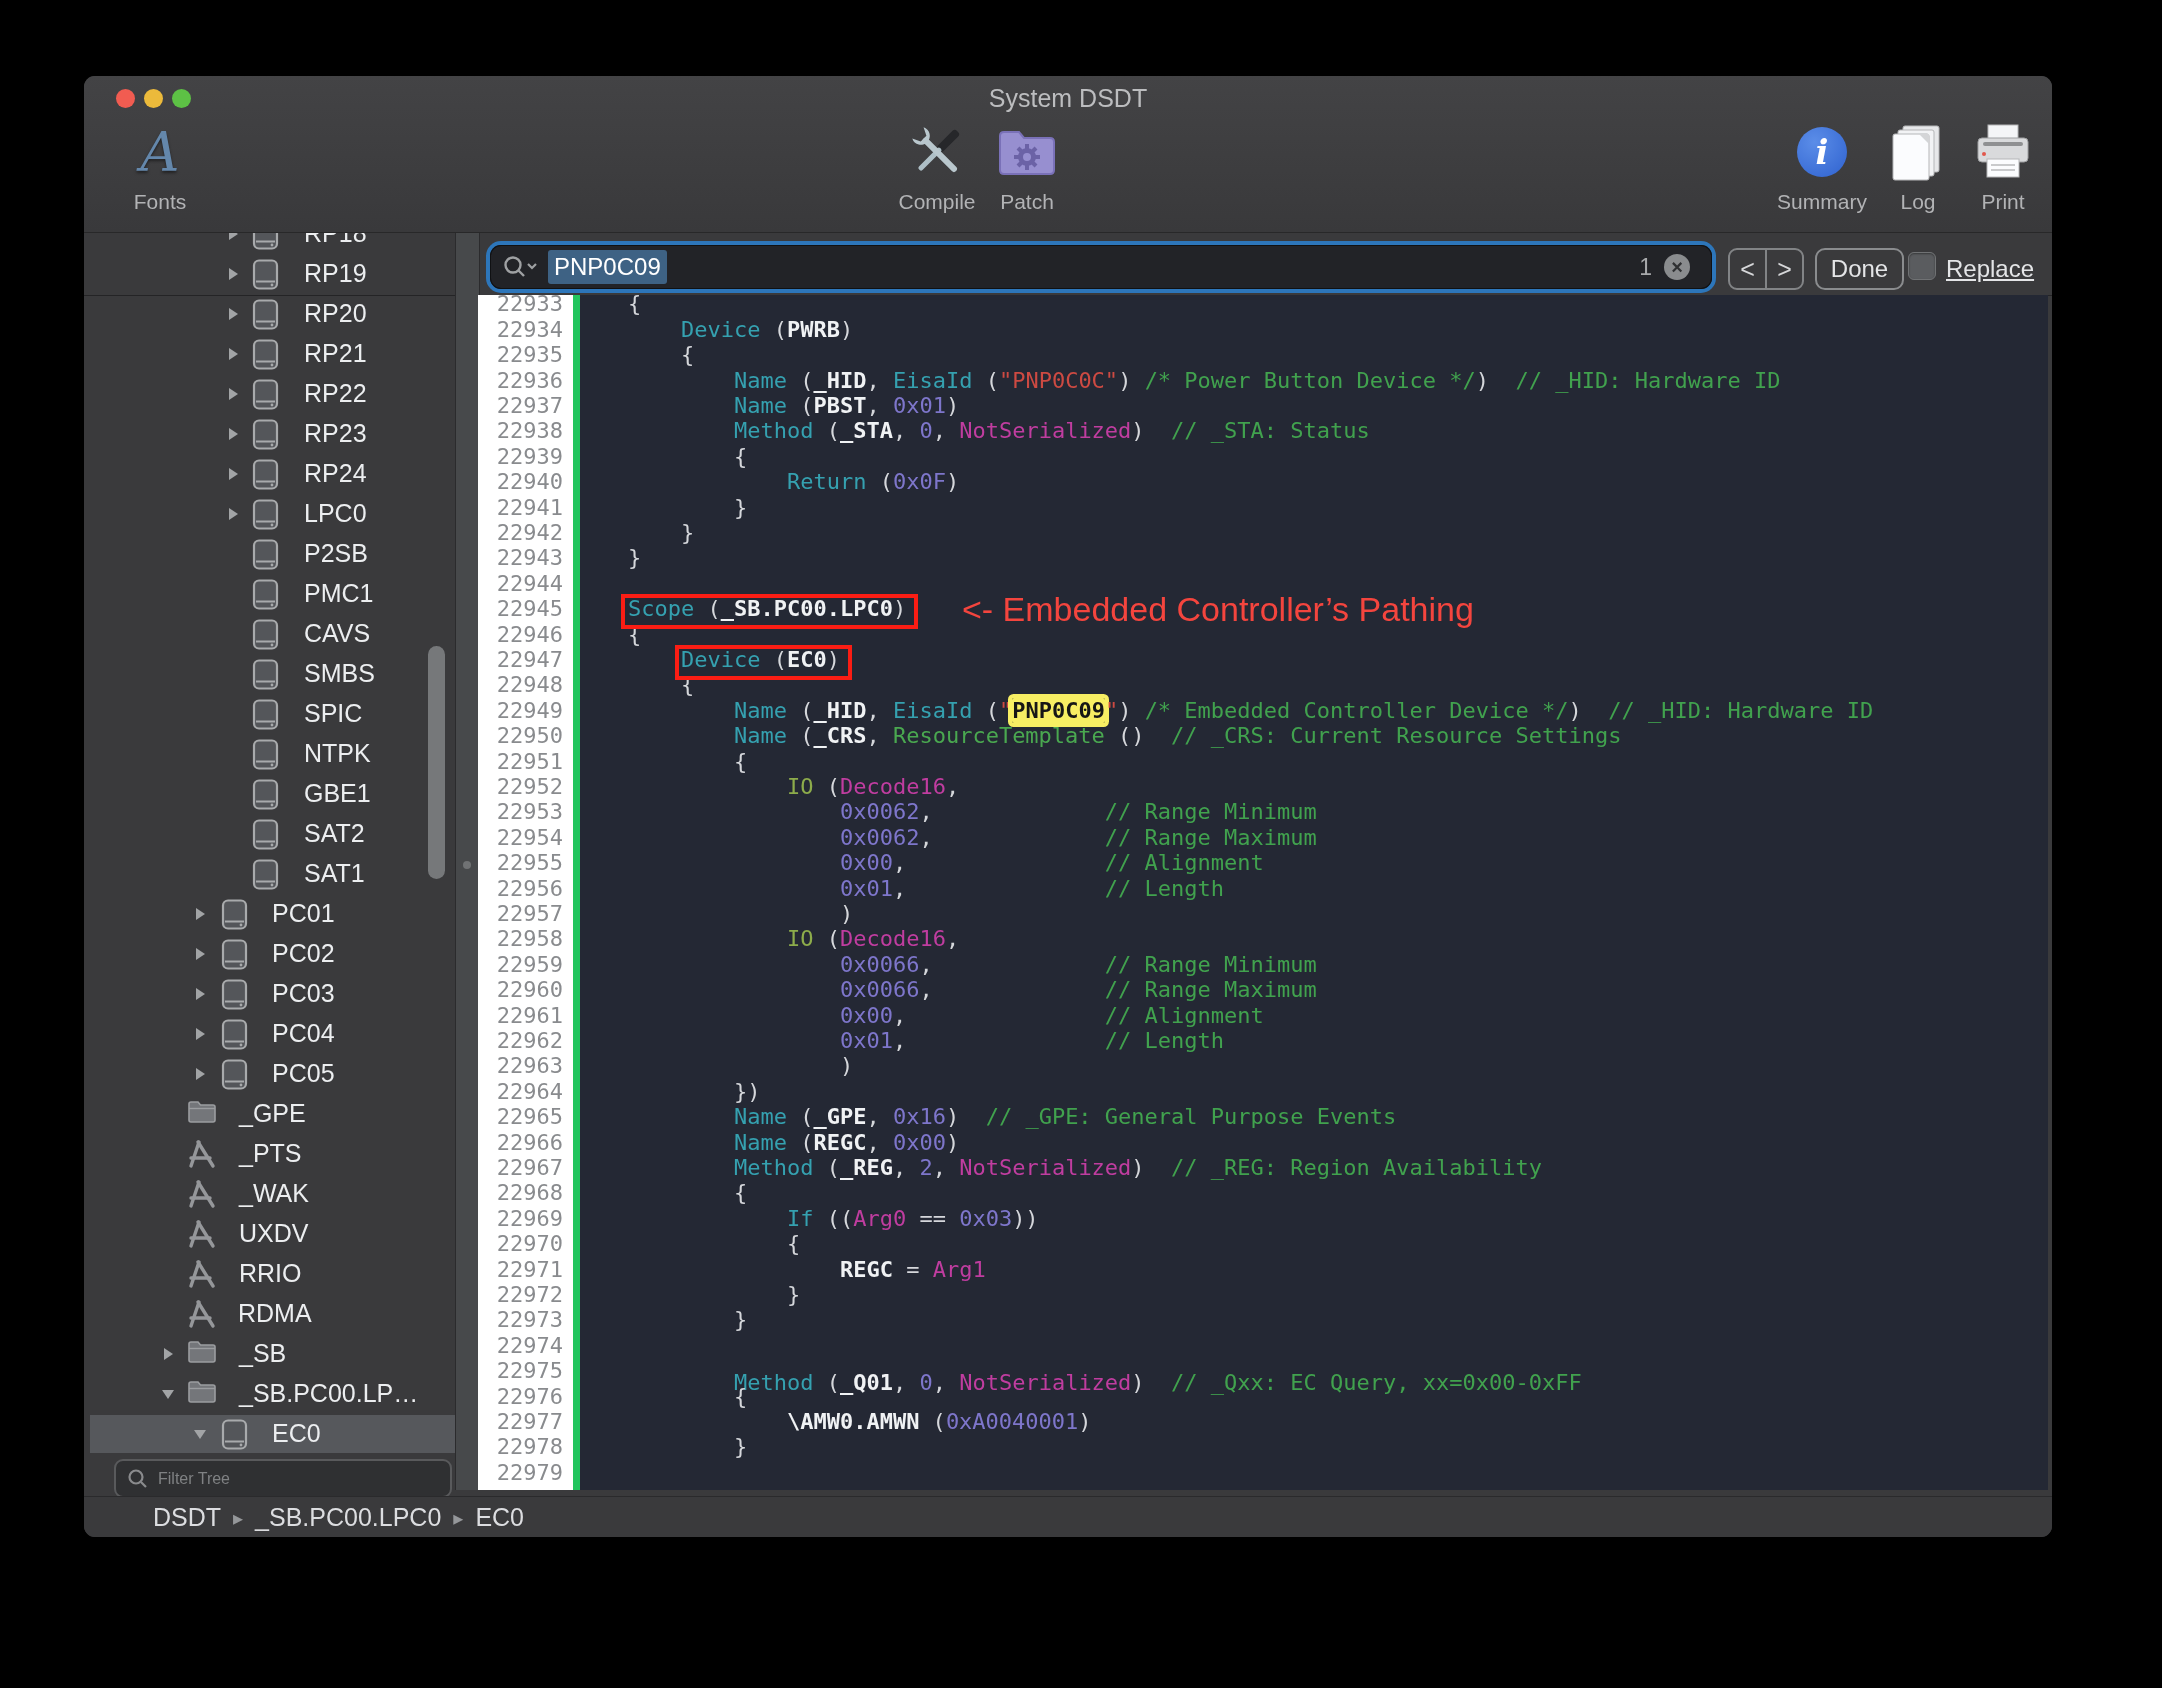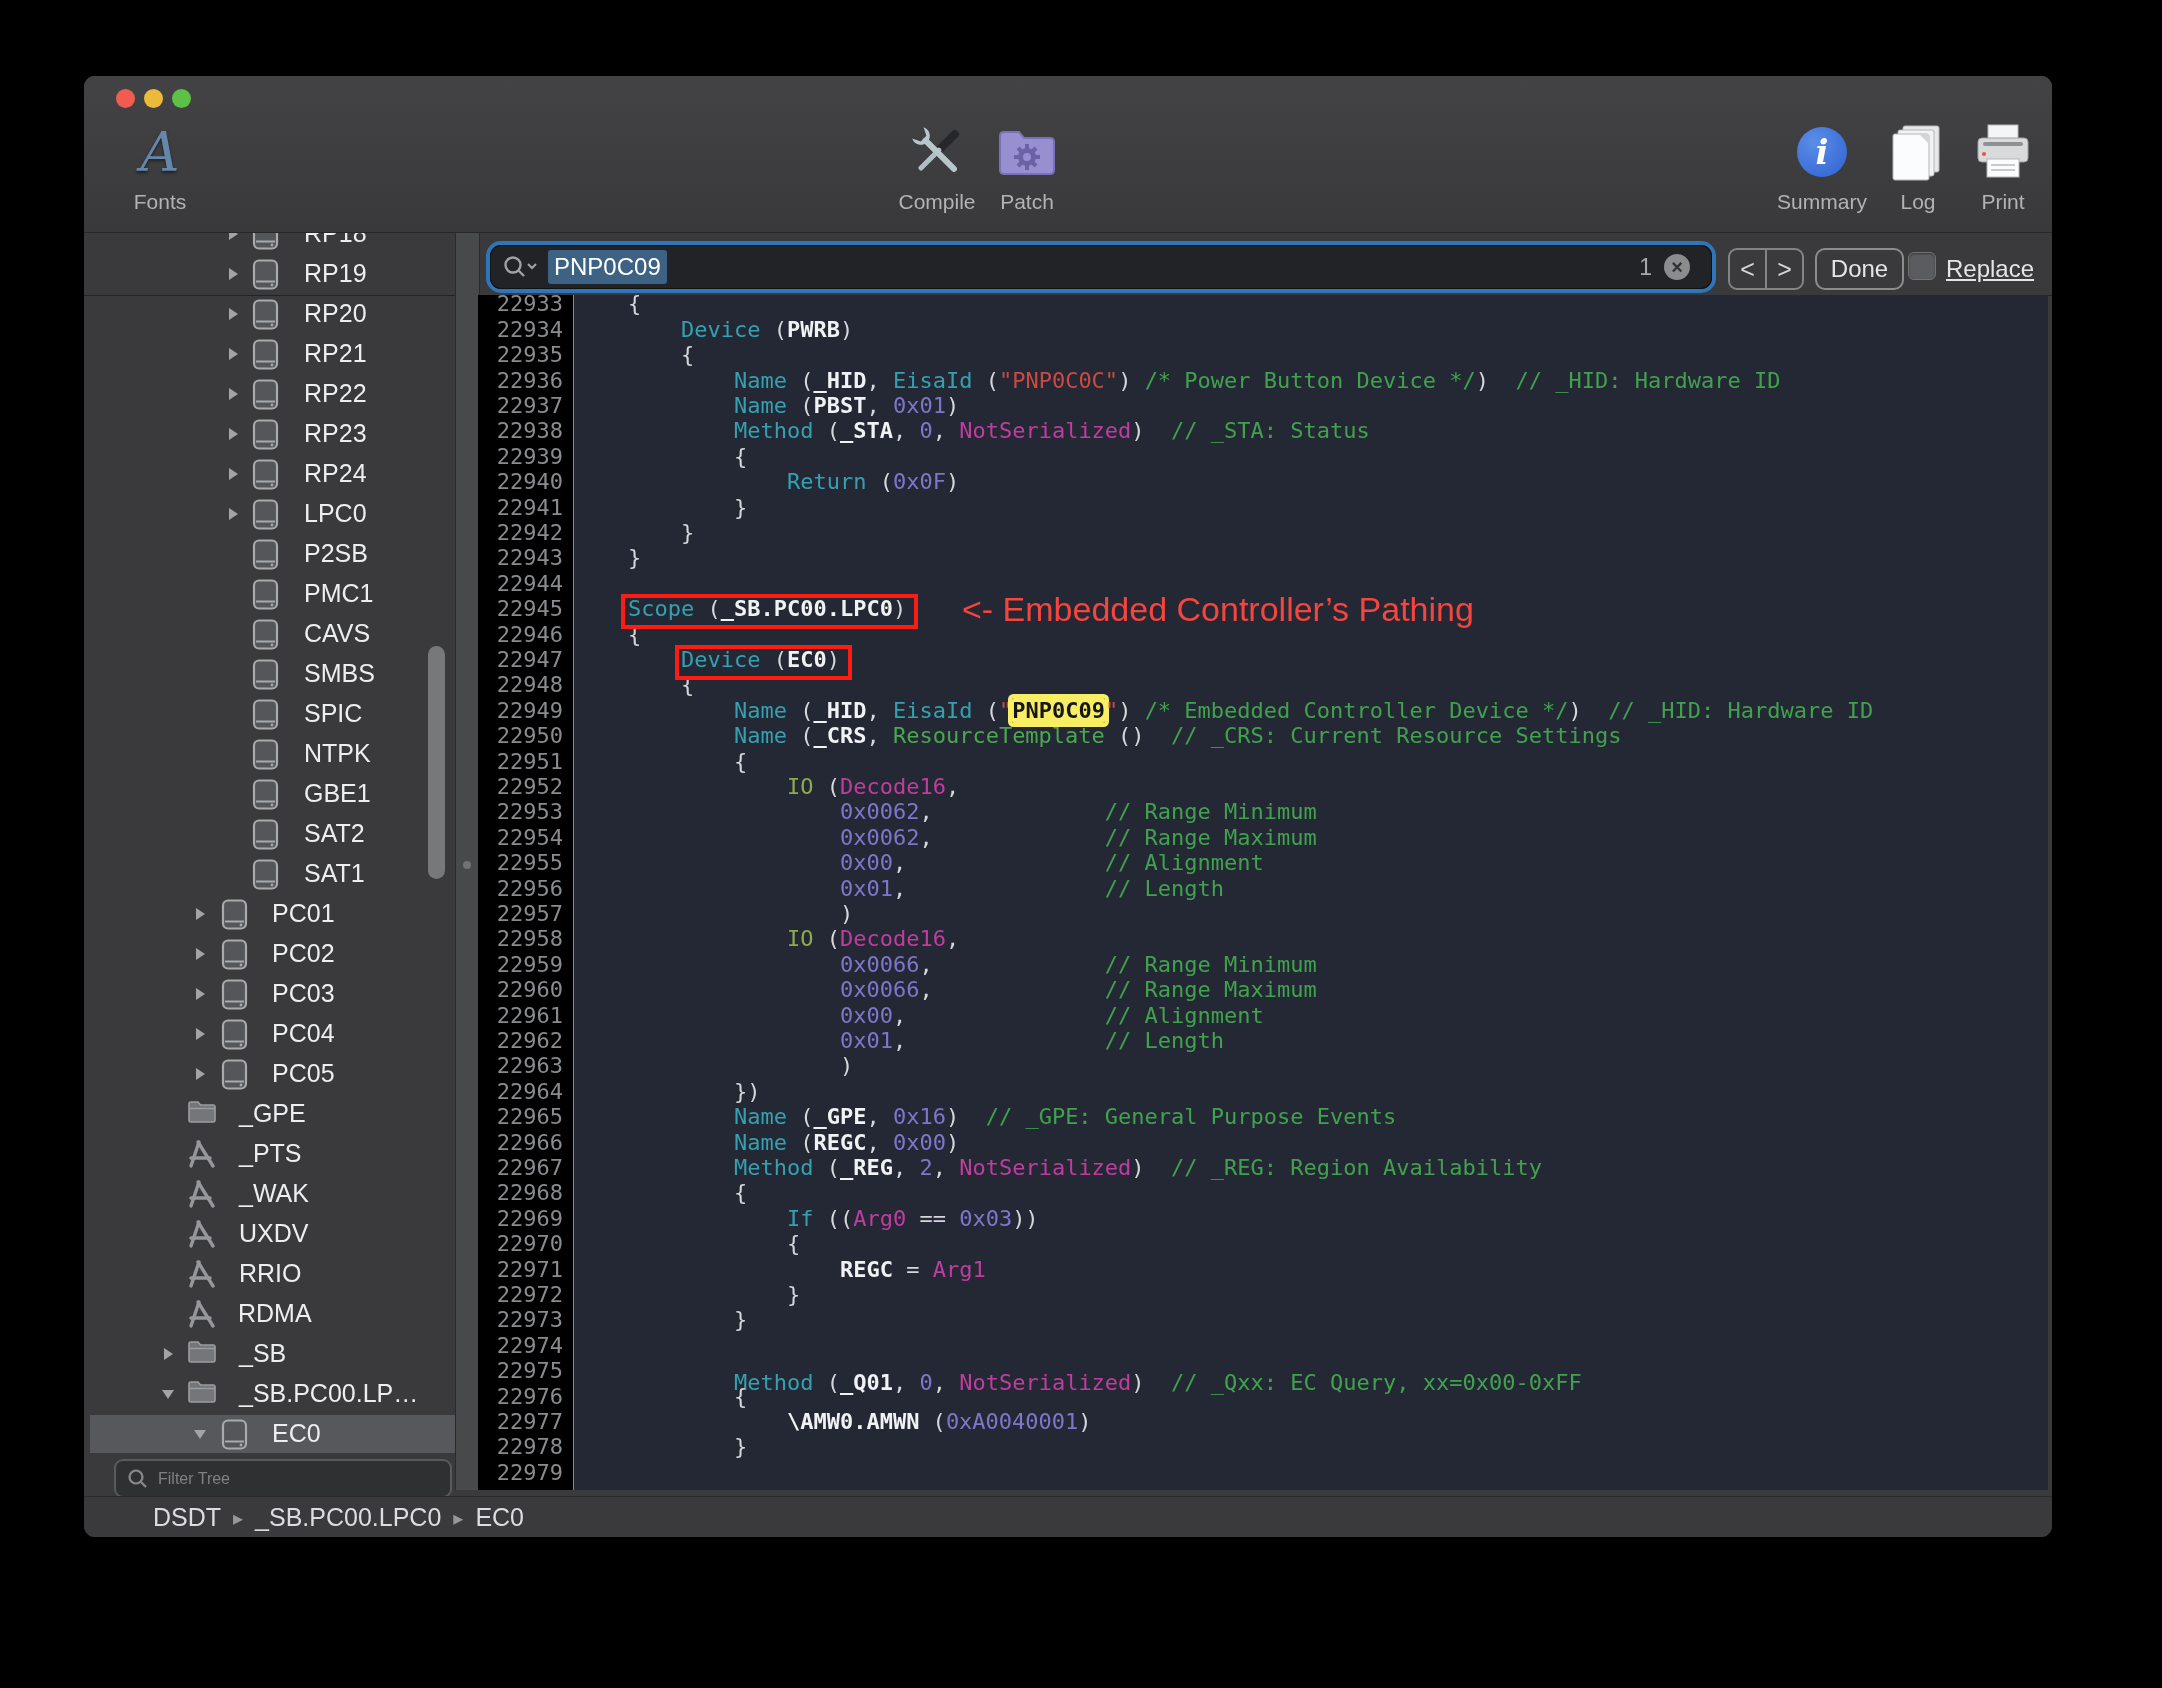--- a/index.html
+++ b/index.html
@@ -50,21 +50,21 @@
   #sb-thumb{position:absolute;left:344px;top:570px;width:17px;height:233px;border-radius:9px;background:#76787a;}
   #filterfield{position:absolute;left:30px;top:1383px;width:334px;height:35px;border-radius:9px;
                background:#2f3032;border:2px solid #595a5c;display:flex;align-items:center;}
   #filterfield .ph{font-size:16px;color:#7f8183;margin-left:8px;}
   
   #divider{position:absolute;left:371px;top:157px;width:23px;height:1257px;background:#47494b;
            border-left:1px solid #2b2b2d;border-right:1px solid #2b2b2d;}
   #divdot{position:absolute;left:7px;top:628px;width:8px;height:8px;border-radius:50%;background:#707274;}
   
   #editor{position:absolute;left:394px;top:219px;width:1570px;height:1195px;background:#242834;overflow:hidden;}
-  #gutter{position:absolute;left:0;top:0;width:95px;height:100%;background:#000000;border-right:1px solid #22c55e;}
+  #gutter{position:absolute;left:0;top:0;width:95px;height:100%;background:#ffffff;border-right:7px solid #22c55e;}
   .gnum{position:absolute;width:85px;text-align:right;font-family:"DejaVu Sans Mono",monospace;
         font-size:22px;line-height:25.4px;color:#898b8e;}
   .cline{position:absolute;left:97px;white-space:pre;font-family:"DejaVu Sans Mono",monospace;
          font-size:22px;line-height:25.4px;}
   .p{color:#d5d7db;} .k{color:#35a1b0;} .s{color:#cd4a42;} .c{color:#41a24e;}
   .n{color:#7e76cb;} .m{color:#c03da0;} .r{color:#4aa850;} .o{color:#8dac4b;}
   .i{color:#f0f2f4;font-weight:bold;}
   .h{background:#f7ee63;box-shadow:0 0 0 4px #f7ee63;border-radius:2px;color:#161616;font-weight:bold;}
   
   .redbox{position:absolute;border:4px solid #fb1d14;z-index:30;}
@@ -78,20 +78,21 @@
 </head>
 <body>
 
 <div id="stage">
  <div id="win">
 
   <div id="titlebar">
     <div class="tl" style="left:32px;background:#f15c51;"></div>
     <div class="tl" style="left:60px;background:#ecba3b;"></div>
     <div class="tl" style="left:88px;background:#5dc145;"></div>
+    <div id="title">System DSDT</div>
 
     <div class="tbitem" style="left:6px;">
       <div class="tbicon">
             <span class="fontsA">A</span>
           </div>
       <div class="tblabel">Fonts</div>
     </div>
 
     <div class="tbitem" style="left:783px;">
       <div class="tbicon">

